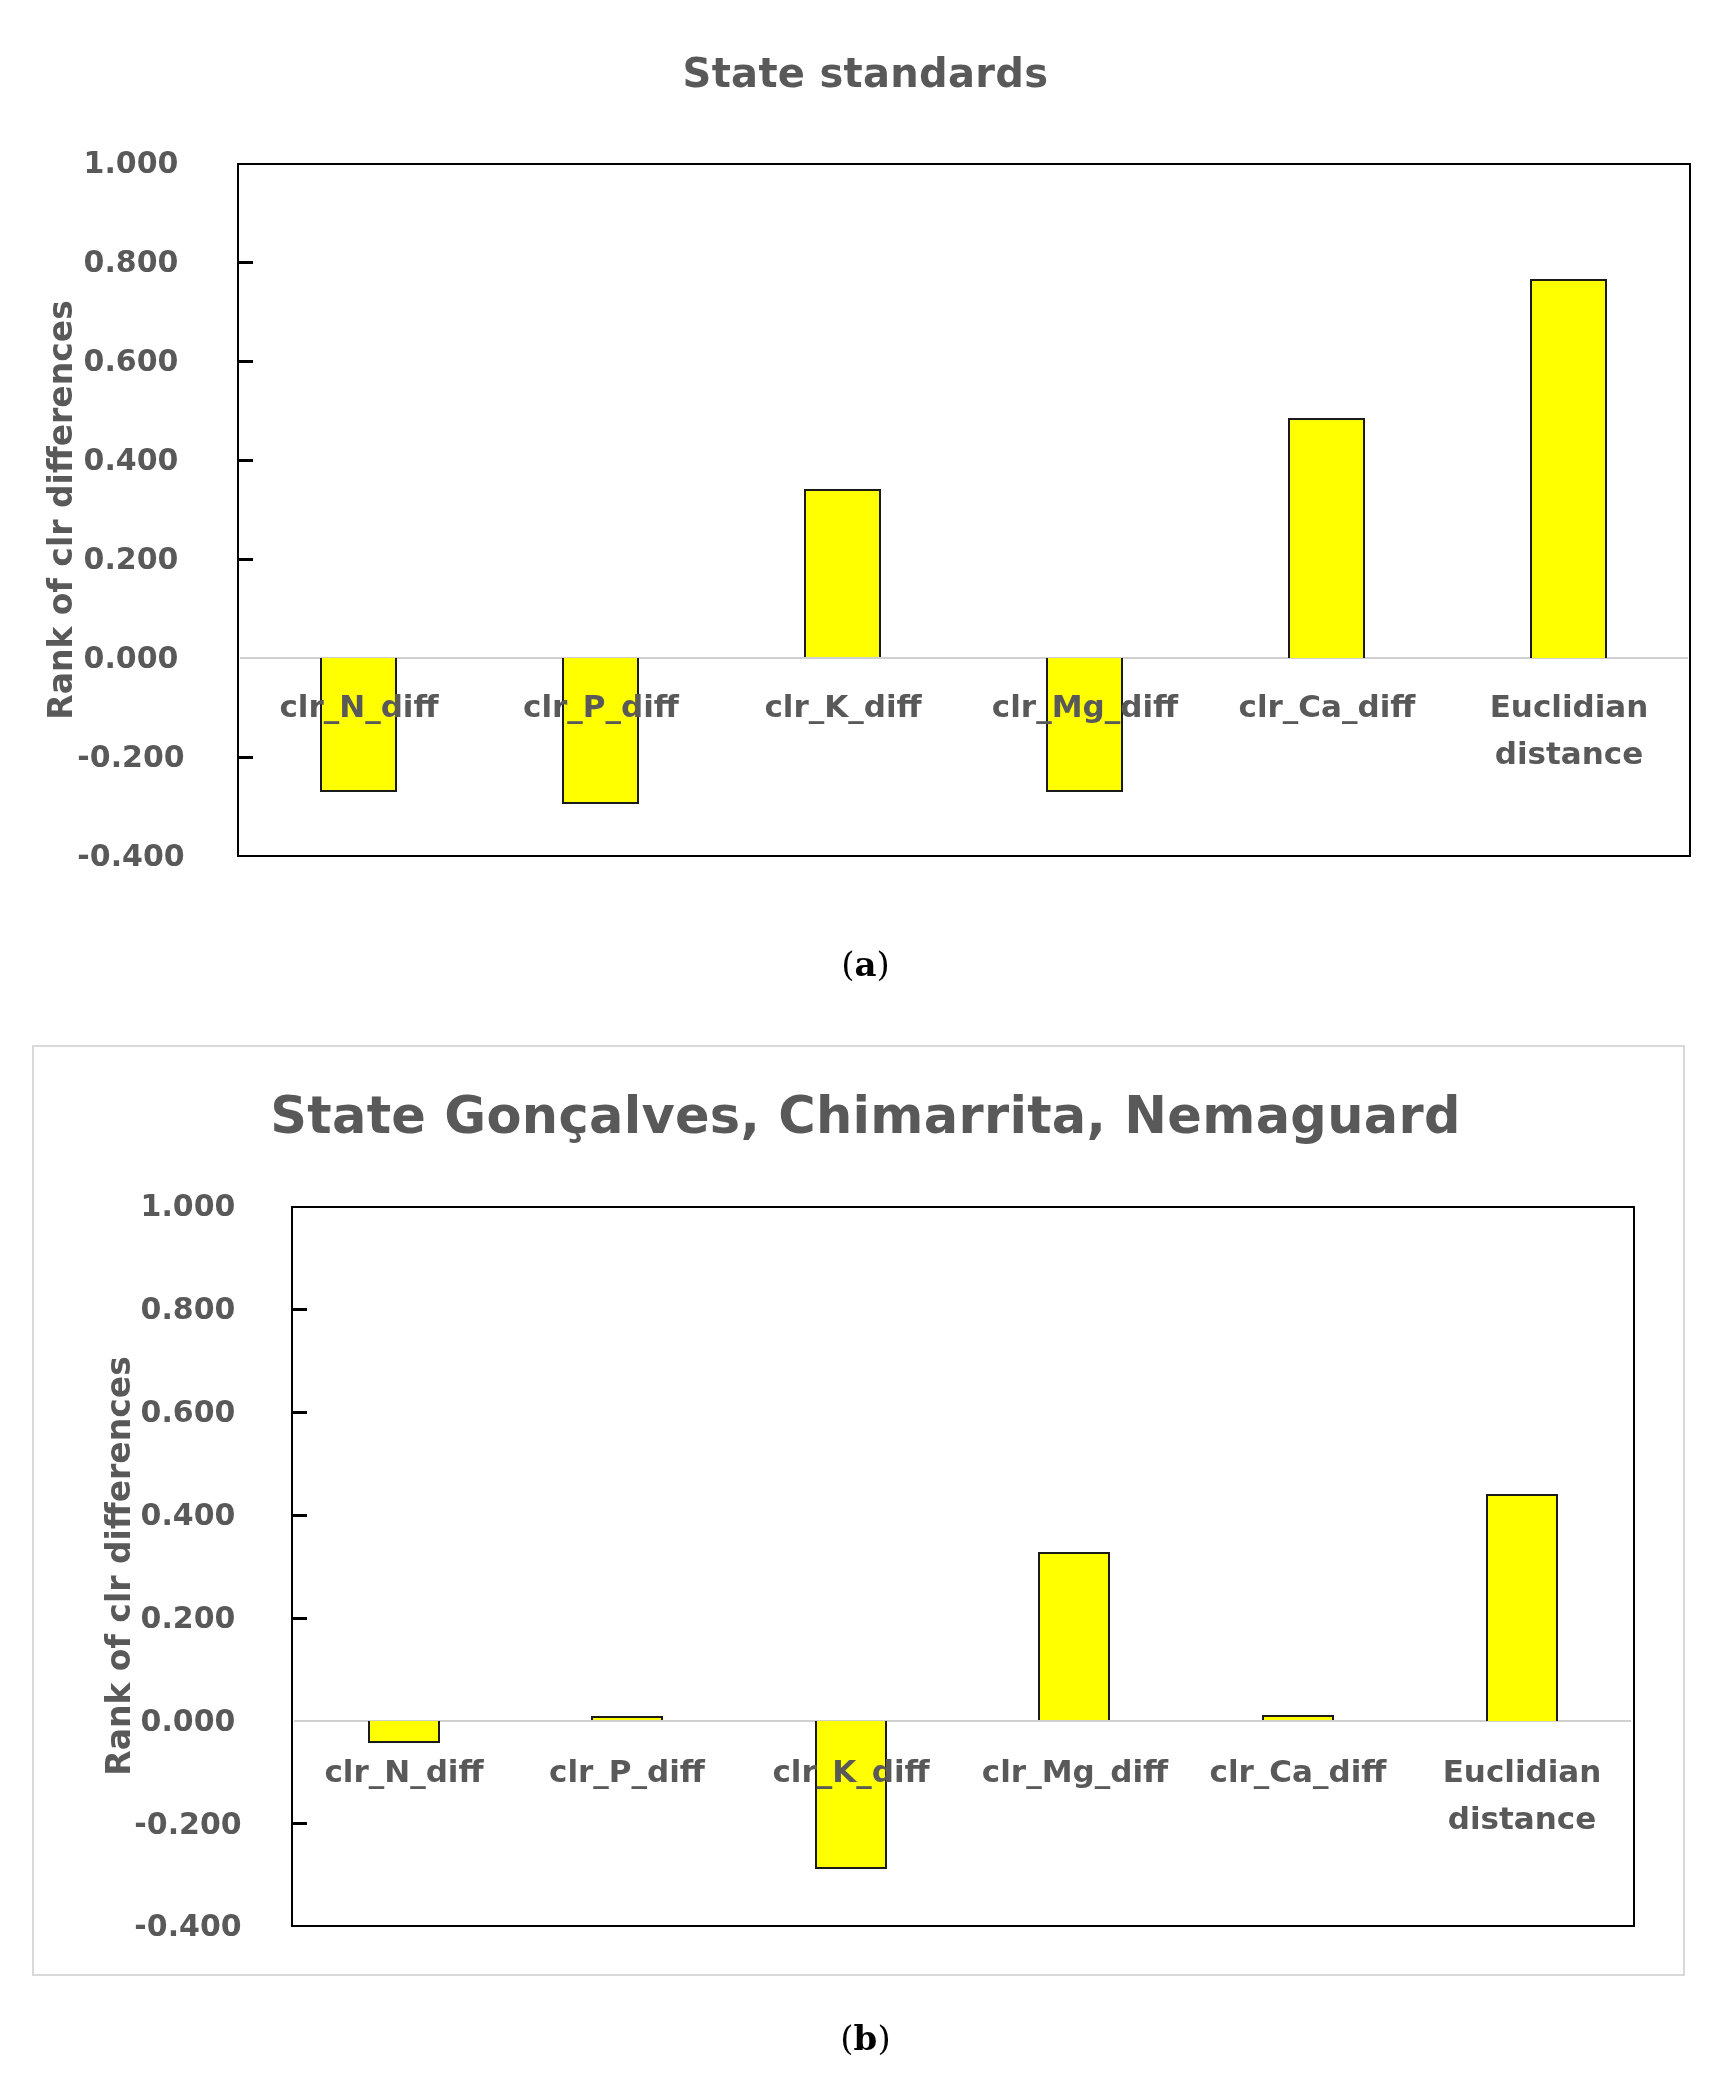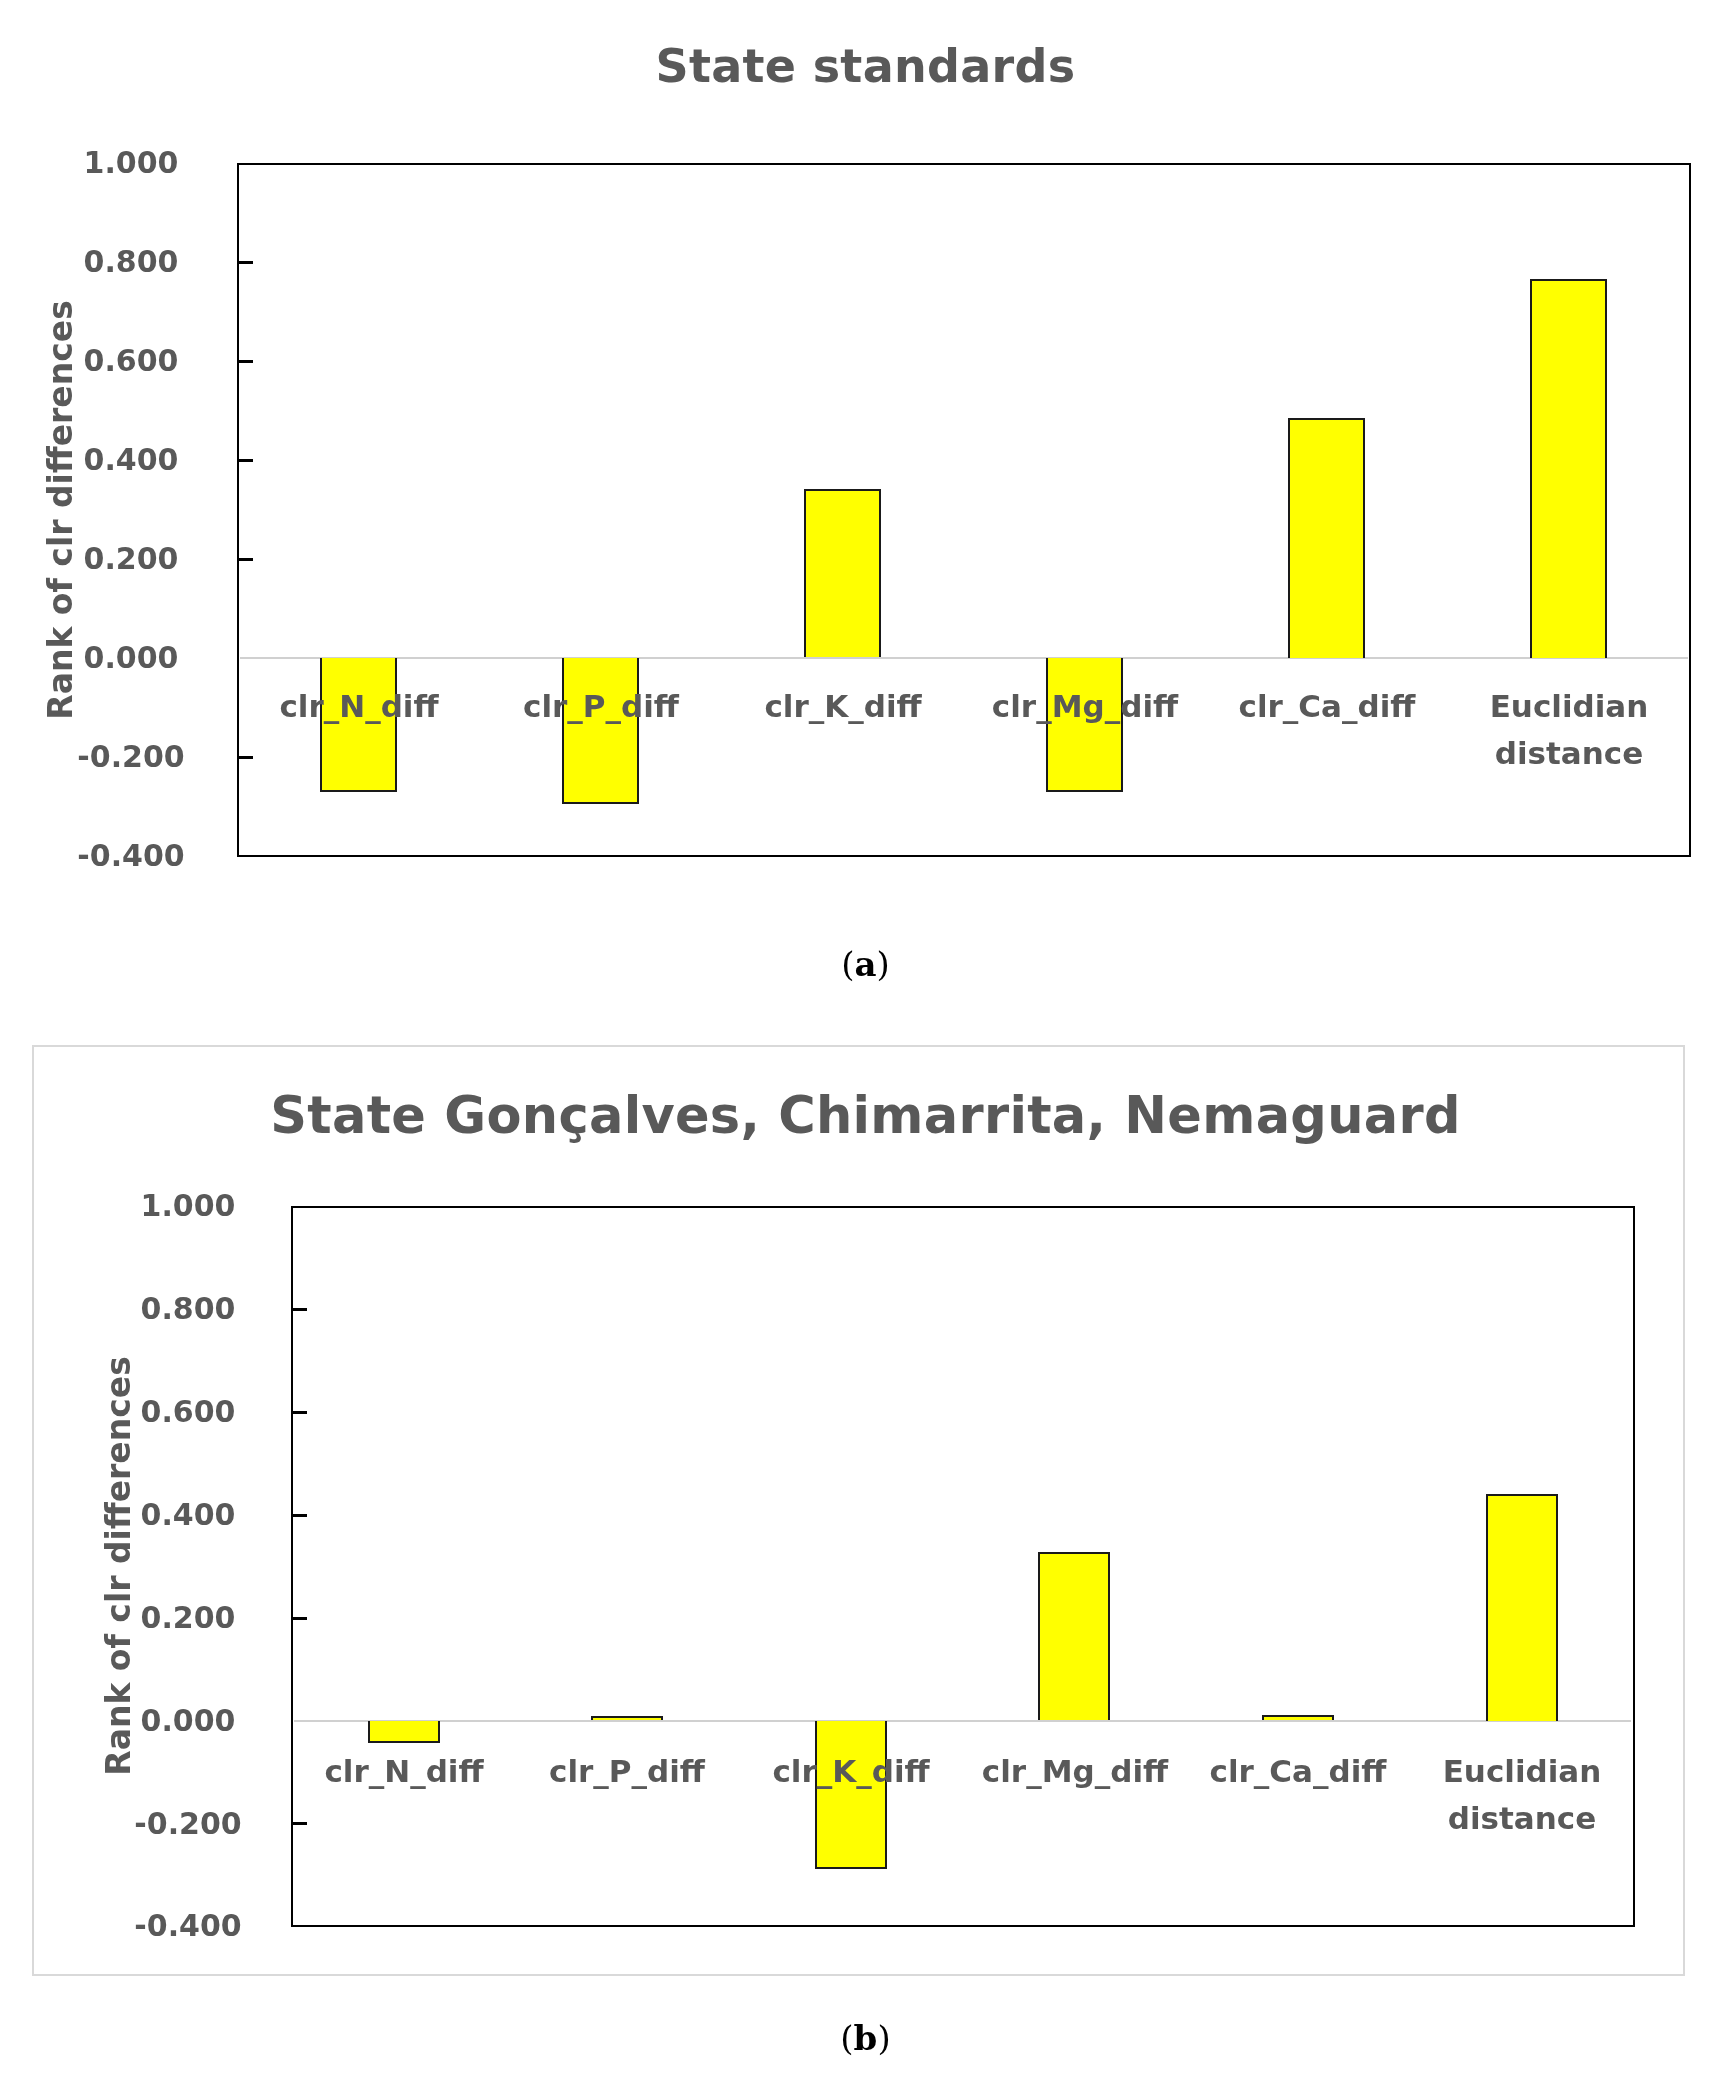--- a/index.html
+++ b/index.html
@@ -15,21 +15,21 @@
   .bar.pos { border-bottom:none; }
   .cat-label { position:absolute; text-align:center; color:#595959; font-weight:bold; font-size:31px; line-height:47px; white-space:pre-line; }
   .caption { position:absolute; left:0; width:1731px; text-align:center; font-family:"DejaVu Serif", "Liberation Serif", serif; font-size:34px; color:#000; }
   .caption b { font-weight:bold; }
   .outer-frame { position:absolute; border:2.1px solid #d9d9d9; box-sizing:border-box; }
 </style>
 </head>
 <body>
 
 <div id="chart-a">
-  <div class="chart-title" style="top:40px; font-size:46px; line-height:53px;">State standards</div>
+  <div class="chart-title" style="top:47px; font-size:40px; line-height:53px;">State standards</div>
   <div class="y-axis-label" style="left:60px; top:510px;">Rank of clr differences</div>
   <div class="yticks">
       <div class="tick-label" style="left: 62px; top: 147px;">1.000</div>
       <div class="tick-label" style="left: 62px; top: 246px;">0.800</div>
       <div class="tick" style="left: 238px; top: 261px;"></div>
       <div class="tick-label" style="left: 62px; top: 345px;">0.600</div>
       <div class="tick" style="left: 238px; top: 360px;"></div>
       <div class="tick-label" style="left: 62px; top: 444px;">0.400</div>
       <div class="tick" style="left: 238px; top: 459px;"></div>
       <div class="tick-label" style="left: 62px; top: 543px;">0.200</div>

